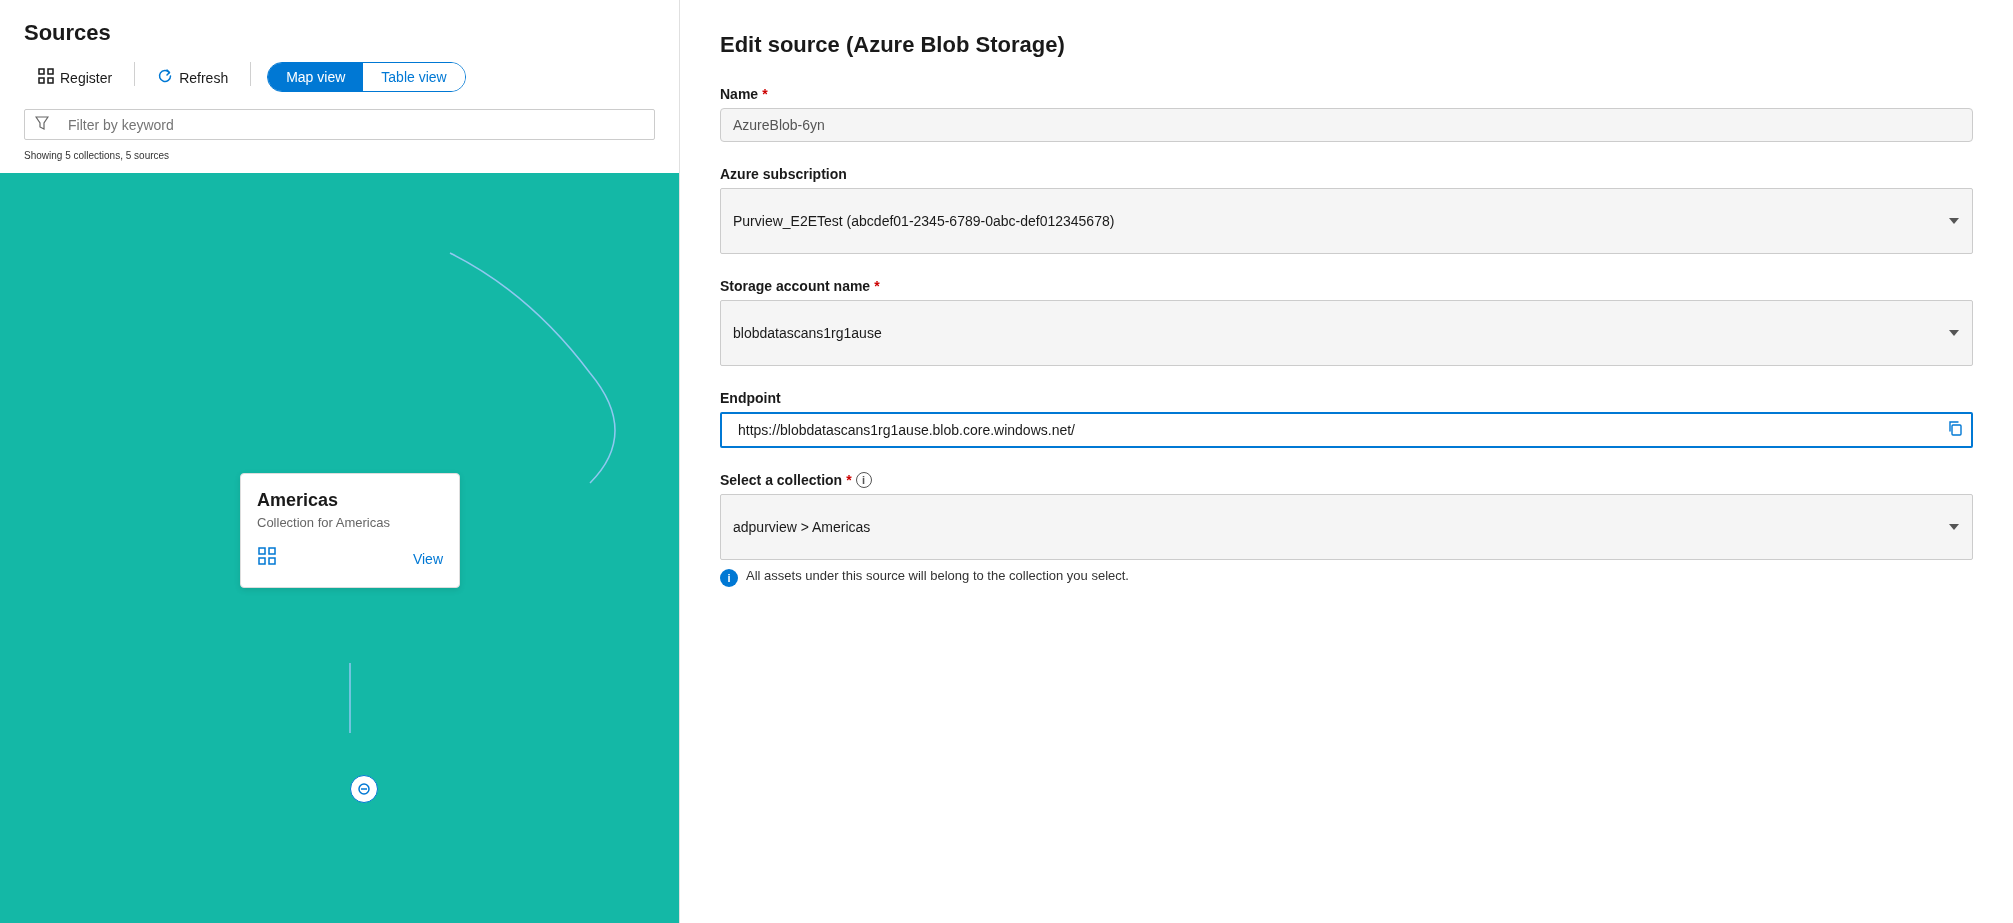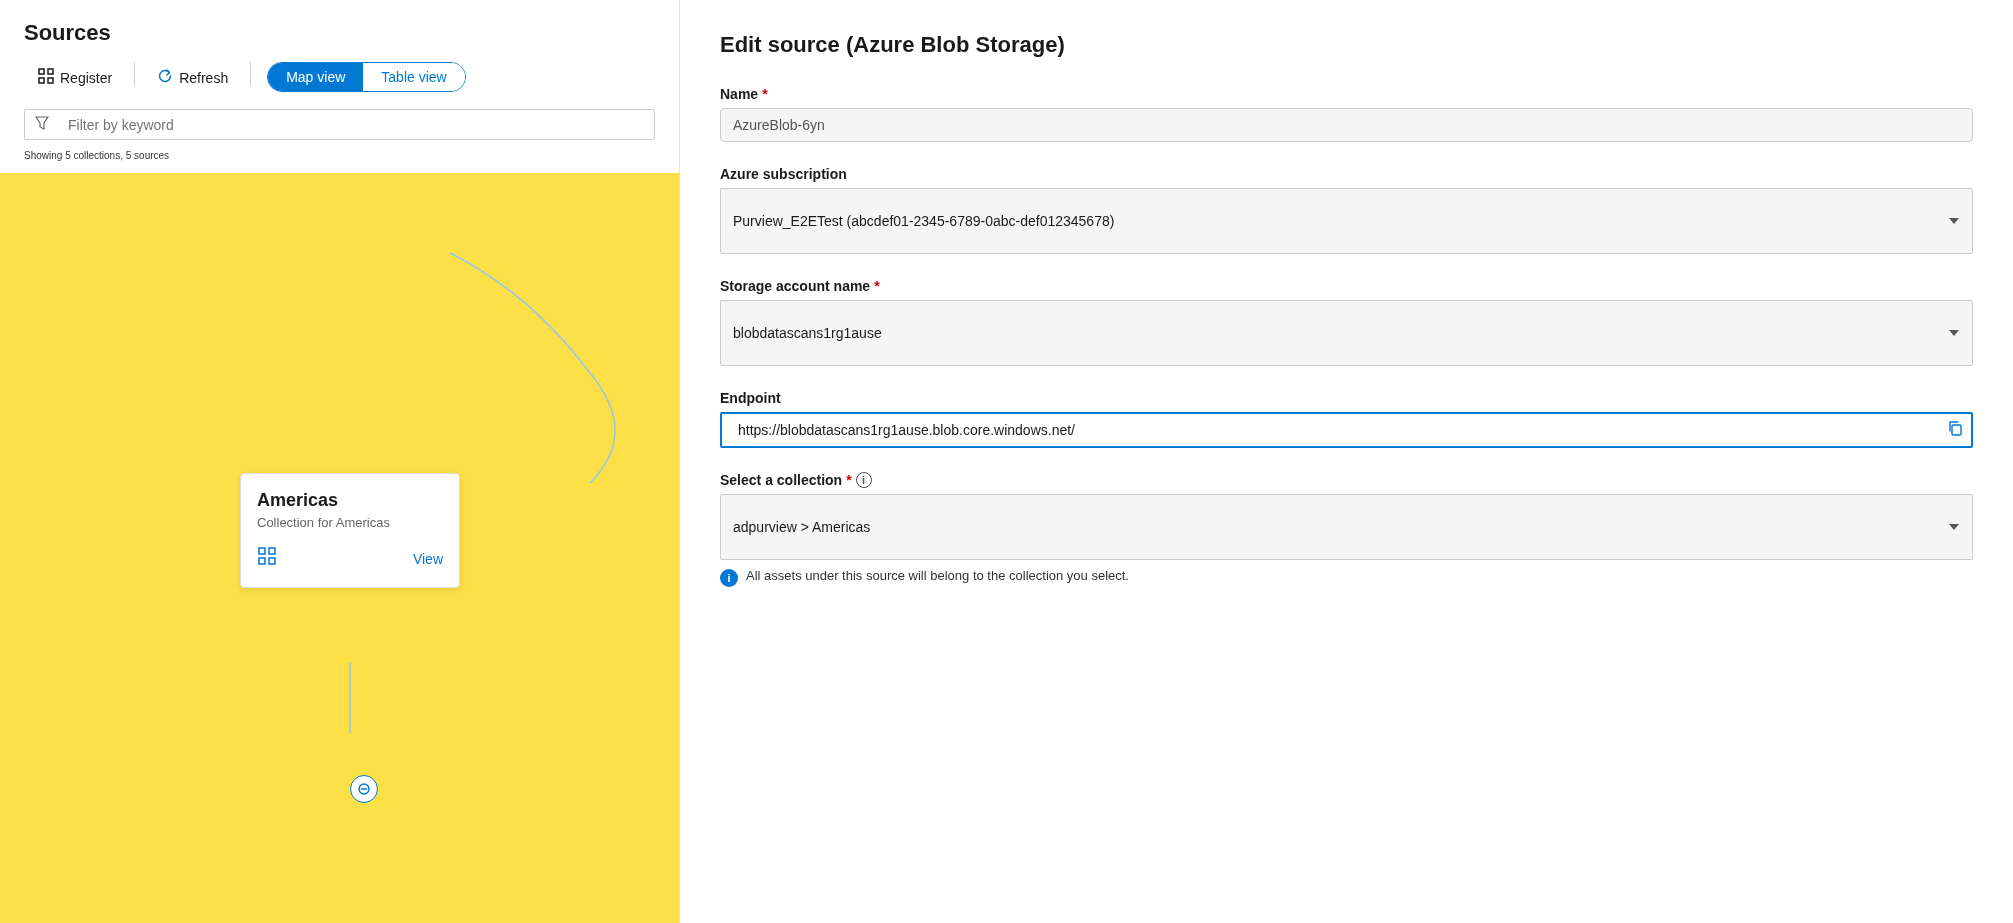--- a/index.html
+++ b/index.html
@@ -108,21 +108,21 @@
     }
 
     .collection-count {
       padding: 0 24px 12px 24px;
       color: #333;
       font-size: 10px;
     }
 
     .map-area {
       flex: 1;
-      background: #fde047;
+      background: #14b8a6;
       position: relative;
       overflow: hidden;
       margin: 0;
     }
 
     
     .collection-card {
       position: absolute;
       left: 240px;
       top: 300px;

